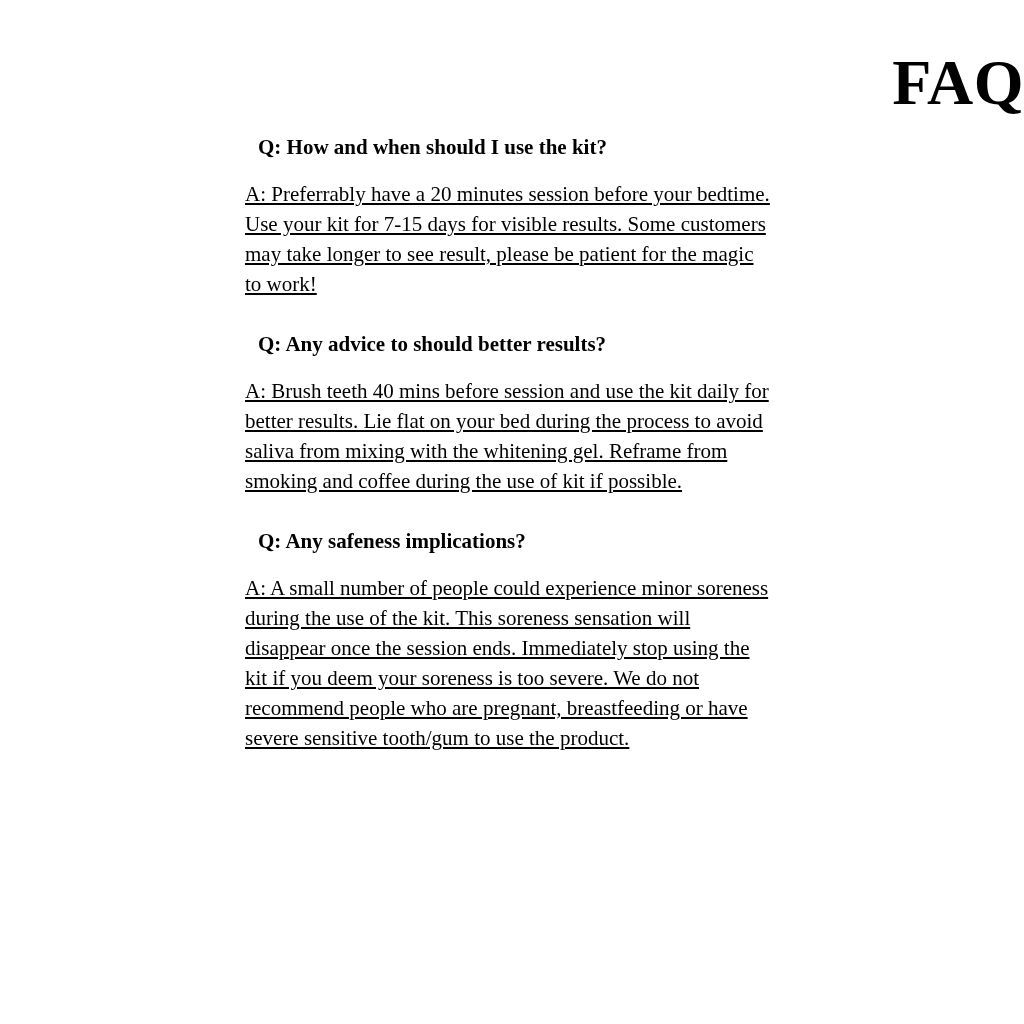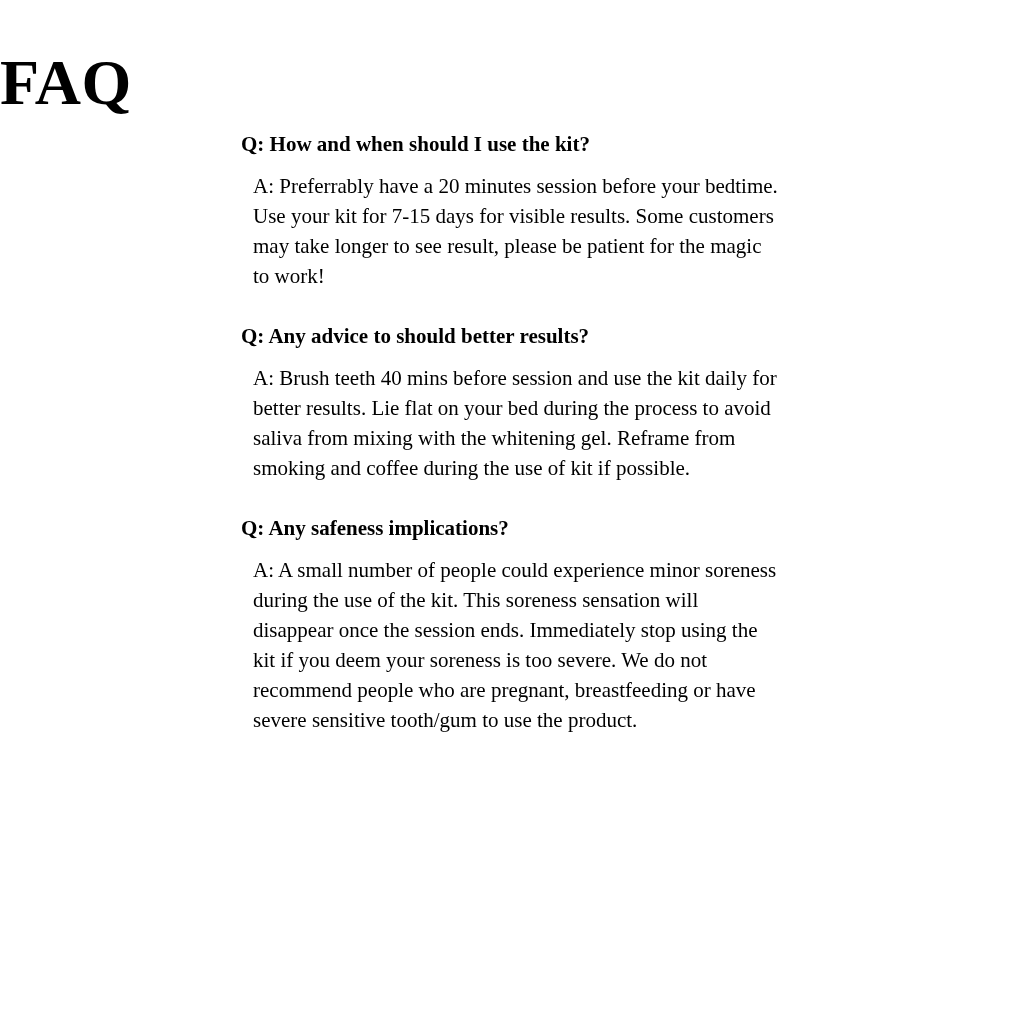--- a/index.html
+++ b/index.html
@@ -13,45 +13,46 @@
     color: #000000;
     font-family: "Liberation Serif", "DejaVu Serif", serif;
     overflow: hidden;
   }
   .page {
     width: 1024px;
     height: 1024px;
     box-sizing: border-box;
   }
   .page-title {
-    margin: 48px 0 14px 0;
+    margin: 48px 0 4px 0;
     font-size: 64px;
     line-height: 70px;
     font-weight: bold;
-    text-align: left;
+    text-align: right;
     letter-spacing: 0.5px;
   }
   .content {
     margin: -3px 0 0 241px;
     width: 640px;
     font-size: 21px;
     line-height: 30px;
   }
   .faq-item {
     margin: 0 0 30px 0;
   }
   .faq-question {
-    margin: 0;
+    margin: 17px;
     font-size: 21px;
     line-height: 30px;
     font-weight: bold;
   }
   .faq-answer {
-    margin: 12px;
+    margin: 4px;
     white-space: pre-line; 
+    text-decoration: underline;
   }
 </style>
 </head>
 <body>
 
 <div class="page">
 
   <h1 class="page-title">FAQ</h1>
 
   <div class="content">

